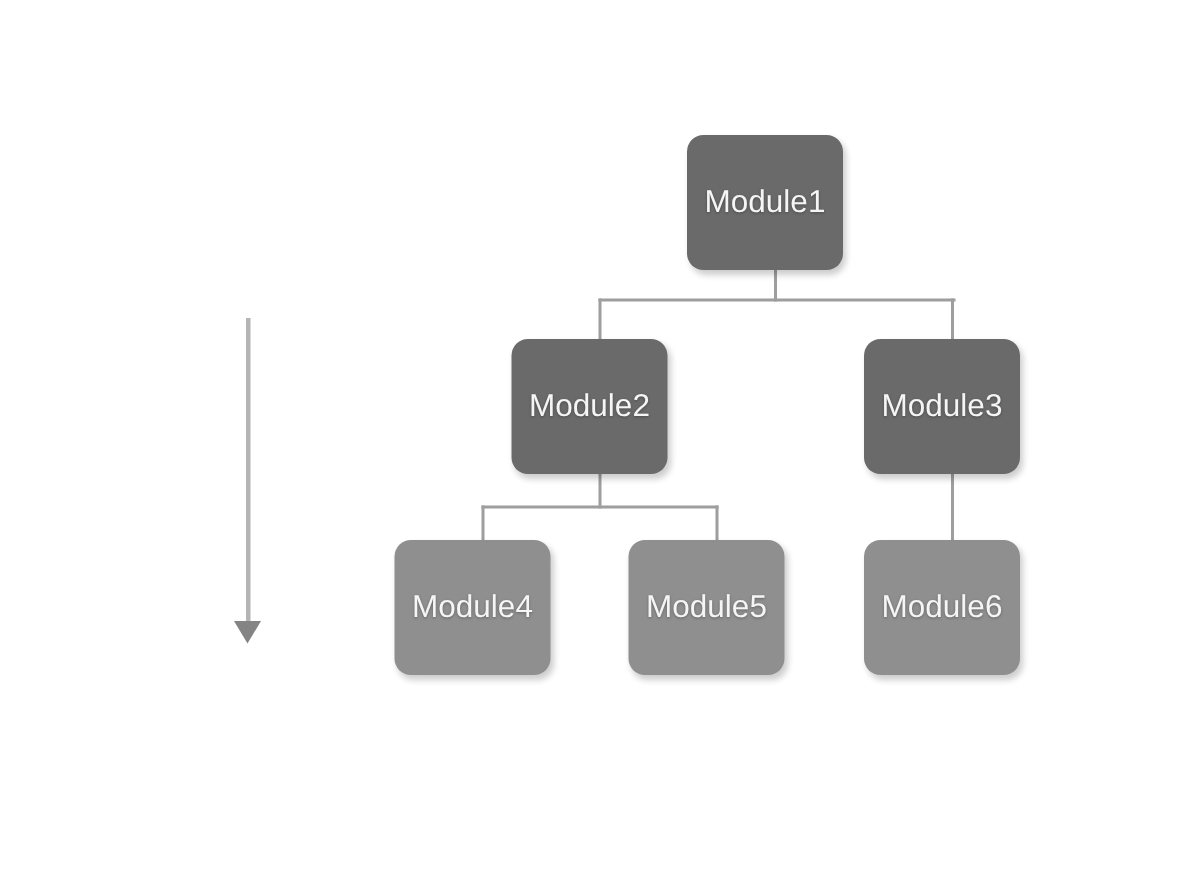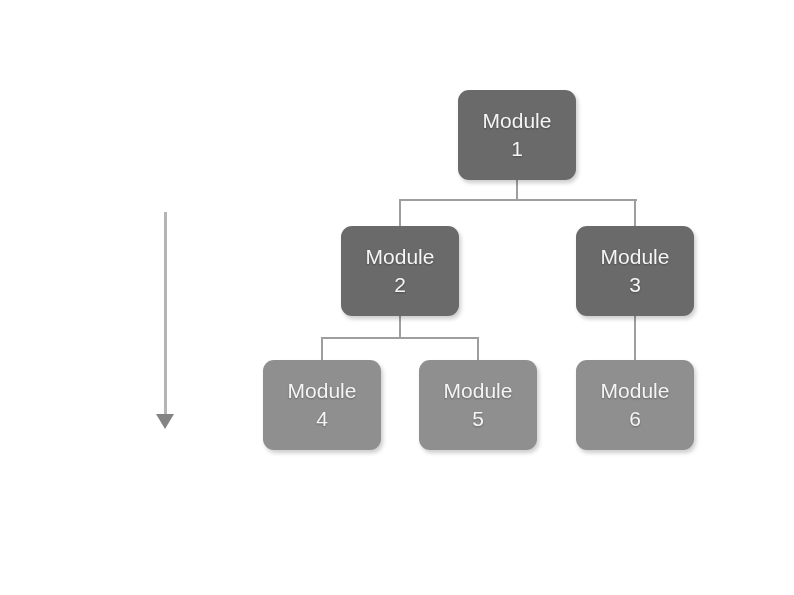--- a/index.html
+++ b/index.html
@@ -27,23 +27,23 @@
   .arrow-head{
     position:absolute;left:156px;top:414px;
     width:0;height:0;
     border-left:9px solid transparent;
     border-right:9px solid transparent;
     border-top:15px solid #848484;
   }
 
   
   .node{
-    position:absolute;width:118px;height:90px;
+    position:absolute;width:104px;height:90px;
     border-radius:11px;
-    display:flex;flex-direction:column;align-items:center;justify-content:center;
+    display:flex;flex-direction:row;align-items:center;justify-content:center;
     color:#f5f5f5;font-size:21px;line-height:28px;text-align:center;
     box-shadow:2px 3px 4px rgba(0,0,0,0.20);
     text-shadow:0 1px 2px rgba(0,0,0,0.30);
   }
   .node.dark{background:#6a6a6a;}
   .node.light{background:#8f8f8f;}
 
   
   .line{position:absolute;background:#9e9e9e;}
 

